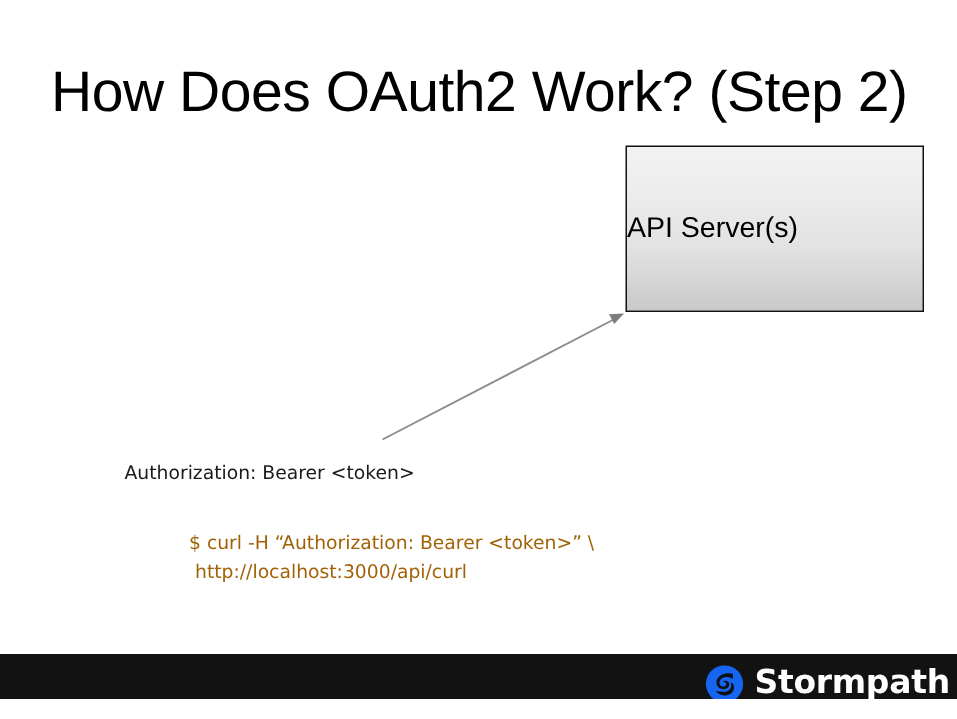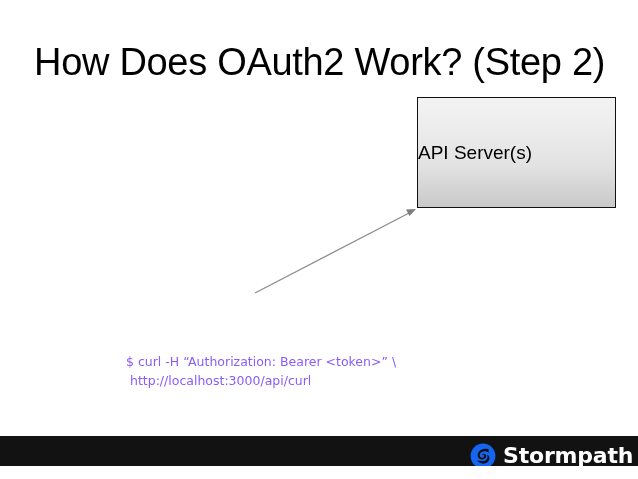--- a/index.html
+++ b/index.html
@@ -77,21 +77,21 @@
     font-size: 12.5px;
     line-height: 18px;
   }
   .curl-block {
     position: absolute;
     left: 126px;
     top: 352px;
     font-family: "DejaVu Sans", sans-serif;
     font-size: 12.5px;
     line-height: 19px;
-    color: #8b5cf6;
+    color: #a16207;
     white-space: nowrap;
   }
   .curl-line-2 {
     padding-left: 4px;
   }
 
   
   .footer-bar {
     position: absolute;
     left: 0;
@@ -140,20 +140,21 @@
 
   <div class="api-box">
     <span class="api-box-label">API Server(s)</span>
   </div>
 
   <svg class="arrow-svg" viewBox="0 0 638 479" xmlns="http://www.w3.org/2000/svg">
     <line x1="255" y1="293" x2="412" y2="211.5" stroke="#8d8d8d" stroke-width="1.3"></line>
     <polygon points="416,209 406,209.5 409.5,216" fill="#7d7d7d"></polygon>
   </svg>
 
+  <div class="note-text auth-header-note">Authorization: Bearer &lt;token&gt;</div>
 
   <div class="curl-block">
     <div>$ curl -H “Authorization: Bearer &lt;token&gt;” \</div>
     <div class="curl-line-2">http://localhost:3000/api/curl</div>
   </div>
 
   <div class="footer-bar"></div>
   <div class="footer-underline"></div>
 
   <div class="logo">

